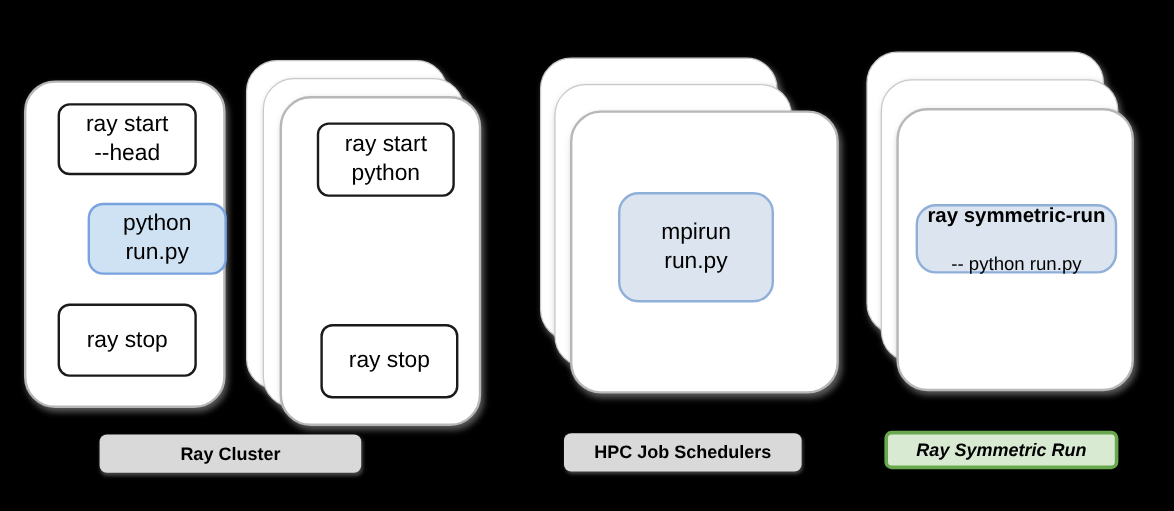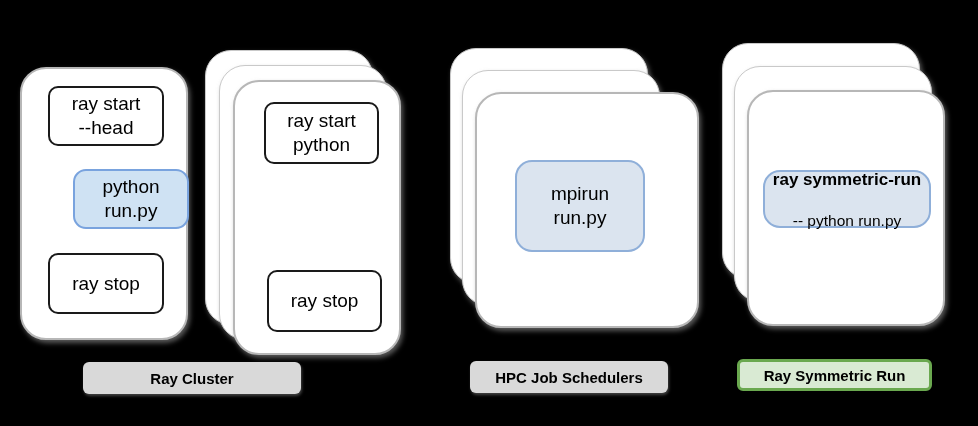--- a/index.html
+++ b/index.html
@@ -96,21 +96,21 @@
   .label.gray {
     background: var(--gray-label-fill, #d9d9d9);
     box-shadow: 1px 2px 3px rgba(120,120,120,0.55);
   }
   .label.green {
     background: var(--green-label-fill, #d9ead3);
     border: 3px solid var(--green-label-border, #6aa84f);
   }
   .lbl-ray-cluster  { left: 83px;  top: 362px; width: 218px; height: 32px; }
   .lbl-hpc          { left: 470px; top: 361px; width: 198px; height: 32px; }
-  .lbl-symmetric    { left: 737px; top: 359px; width: 195px; height: 32px; }
+  .lbl-symmetric    { left: 737px; top: 359px; width: 195px; height: 32px; font-style: italic; }
 </style>
 </head>
 <body>
 
 <div class="canvas">
 
   <div class="card g1-card">
     <div class="cmd outline g1-b1">
       <span>ray start</span>
       <span>--head</span>

